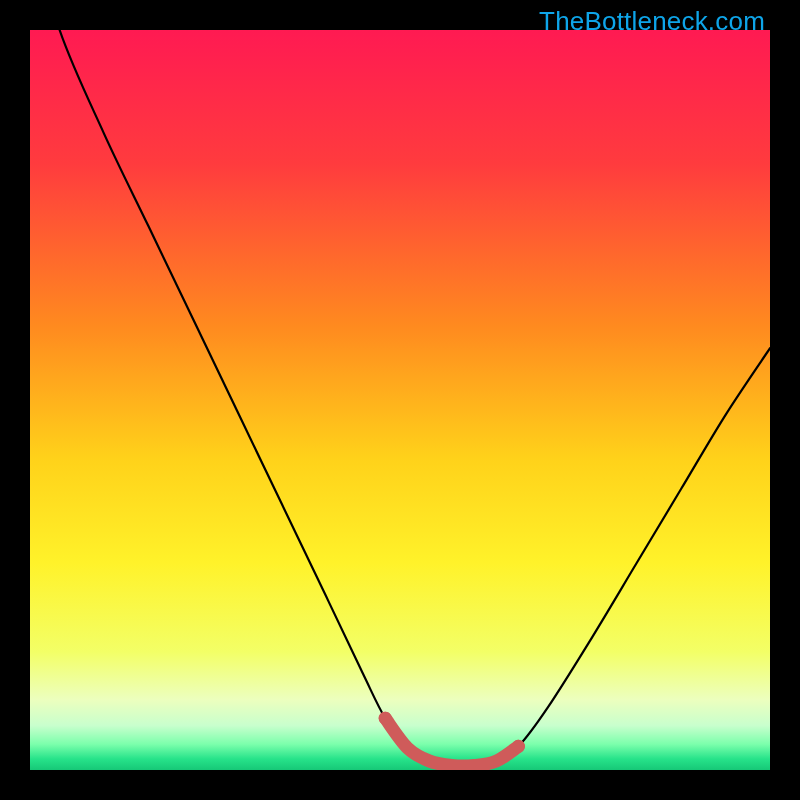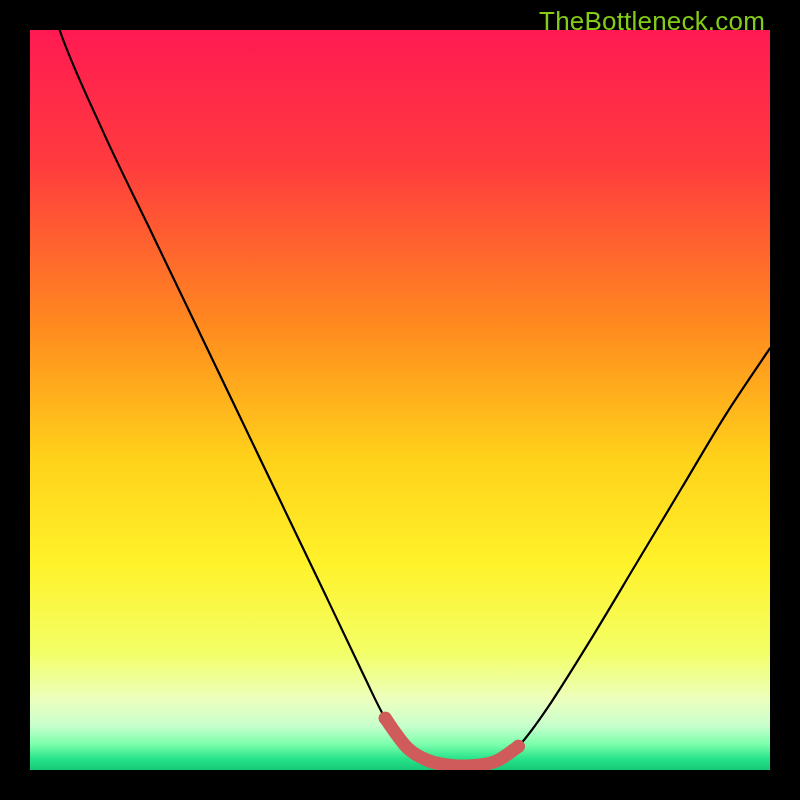--- a/index.html
+++ b/index.html
@@ -27,21 +27,21 @@
   .gradient {
     position: absolute;
     inset: 0;
   }
   .watermark {
     position: absolute;
     top: 6px;
     right: 35px;
     font-size: 26px;
     font-weight: 500;
-    color: #84cc16;
+    color: #0ea5e9;
     letter-spacing: 0.2px;
   }
   svg.curve {
     position: absolute;
     inset: 0;
   }
 </style>
 </head>
 <body>
 

